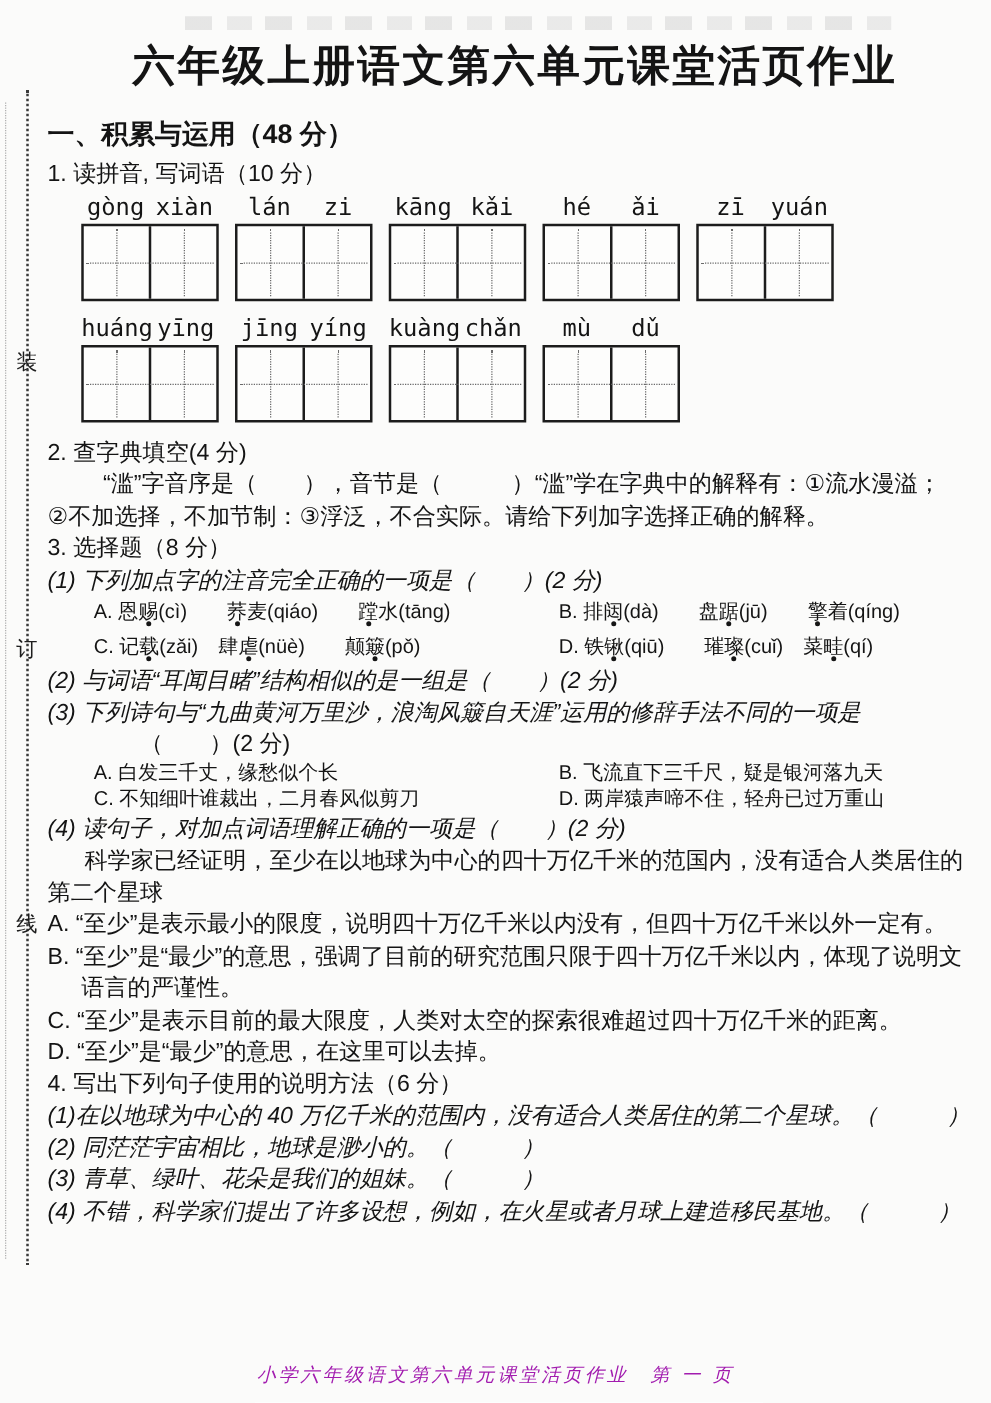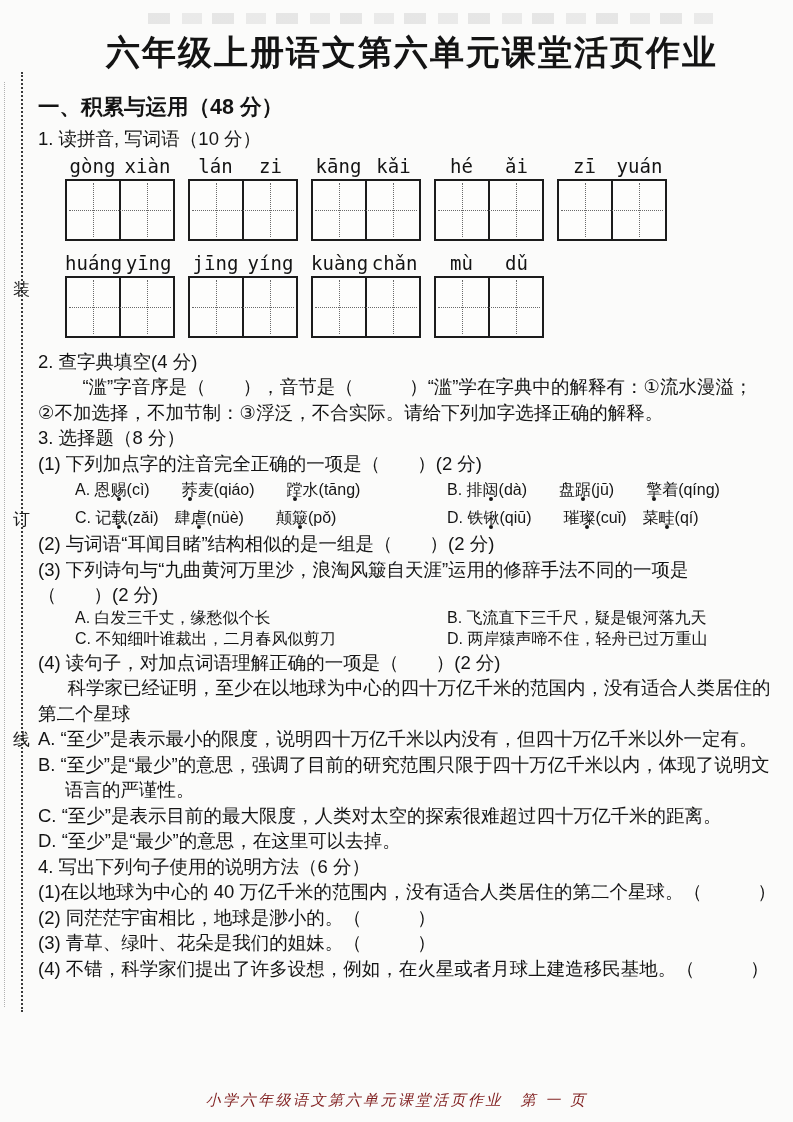--- a/index.html
+++ b/index.html
@@ -19,21 +19,21 @@
   }
   .bind-line  { position: absolute; left: 21px; top: 72px; height: 940px; width: 0; border-left: 2px dotted #3a3a3a; }
   .bind-line2 { position: absolute; left: 4px;  top: 82px; height: 925px; width: 0; border-left: 1px dotted #b0b0b0; }
   .bind-label { position: absolute; left: 13px; font-size: 17px; color: #1e1e1e; background: transparent; }
   .bl-zhuang { top: 278px; } .bl-ding { top: 508px; } .bl-xian { top: 728px; }
 
   .content { position: absolute; left: 38px; top: 22px; width: 748px; }
   .title { text-align: center; font-size: 34px; font-weight: 800; letter-spacing: 2px; margin: 8px 0 15px 0; }
   .h2 { font-size: 21.5px; font-weight: bold; margin: 16px 0 5px 0; }
   p.t { font-size: 18.5px; line-height: 25.5px; margin: 0; }
-  .ind1 { margin-left: 18px; }
+  .ind1 { margin-left: 18px; font-style: italic; }
   .ind2 { margin-left: 37px; }
   .hang { padding-left: 27px; text-indent: -27px; }
   .fline { text-indent: 2.4em; }
   .passage { text-indent: 1.6em; }
   .mt6 { margin-top: 6px; } .mt14 { margin-top: 14px; }
   .optline { line-height: 27.5px; }
 
   .two-col { display: flex; }
   .two-col .colA { flex: 0 0 372px; }
 
@@ -45,21 +45,21 @@
   .zcell + .zcell { border-left: 2px solid #1c1c1c; }
   .zcell::before { content: ""; position: absolute; left: 50%; top: 2px; bottom: 2px; width: 0; border-left: 1.5px dotted #6a6a6a; }
   .zbox::after { content: ""; position: absolute; top: 50%; left: 2px; right: 2px; height: 0; border-top: 1.5px dotted #6a6a6a; z-index: 1; }
 
   .dot-u { position: relative; }
   .dot-u::after { content: ""; position: absolute; left: 50%; margin-left: -2px; bottom: -3px; width: 4px; height: 4px; border-radius: 50%; background: #151515; }
 
   .footer {
     position: absolute; left: 0; right: 0; bottom: 12px; text-align: center;
     font-family: "DejaVu Serif", "Liberation Serif", serif; font-style: italic;
-    font-size: 15px; letter-spacing: 2.5px; color: #7f1d1d;
+    font-size: 15px; letter-spacing: 2.5px; color: #a21caf;
   }
 </style>
 </head>
 <body>
 
 <div class="page">
 
   <div class="ghost"></div>
 
   <div class="bind-line"></div>
@@ -184,21 +184,21 @@
       <span>B. 排<span class="dot-u">闼</span>(dà)　　盘<span class="dot-u">踞</span>(jū)　　<span class="dot-u">擎</span>着(qíng)</span>
     </div>
     <div class="t ind2 two-col optline">
       <span class="colA">C. 记<span class="dot-u">载</span>(zǎi)　肆<span class="dot-u">虐</span>(nüè)　　颠<span class="dot-u">簸</span>(pǒ)</span>
       <span>D. 铁<span class="dot-u">锹</span>(qiū)　　璀<span class="dot-u">璨</span>(cuǐ)　菜<span class="dot-u">畦</span>(qí)</span>
     </div>
 
     <p class="t ind1 mt6">(2) 与词语“耳闻目睹”结构相似的是一组是（　　）(2 分)</p>
 
     <p class="t ind1">(3) 下列诗句与“九曲黄河万里沙，浪淘风簸自天涯”运用的修辞手法不同的一项是</p>
-    <p class="t" style="">（　　）(2 分)</p>
+    <p class="t" style="margin-left:74px;">（　　）(2 分)</p>
     <div class="t ind2 two-col">
       <span class="colA">A. 白发三千丈，缘愁似个长</span>
       <span>B. 飞流直下三千尺，疑是银河落九天</span>
     </div>
     <div class="t ind2 two-col">
       <span class="colA">C. 不知细叶谁裁出，二月春风似剪刀</span>
       <span>D. 两岸猿声啼不住，轻舟已过万重山</span>
     </div>
 
     <p class="t ind1">(4) 读句子，对加点词语理解正确的一项是（　　）(2 分)</p>

